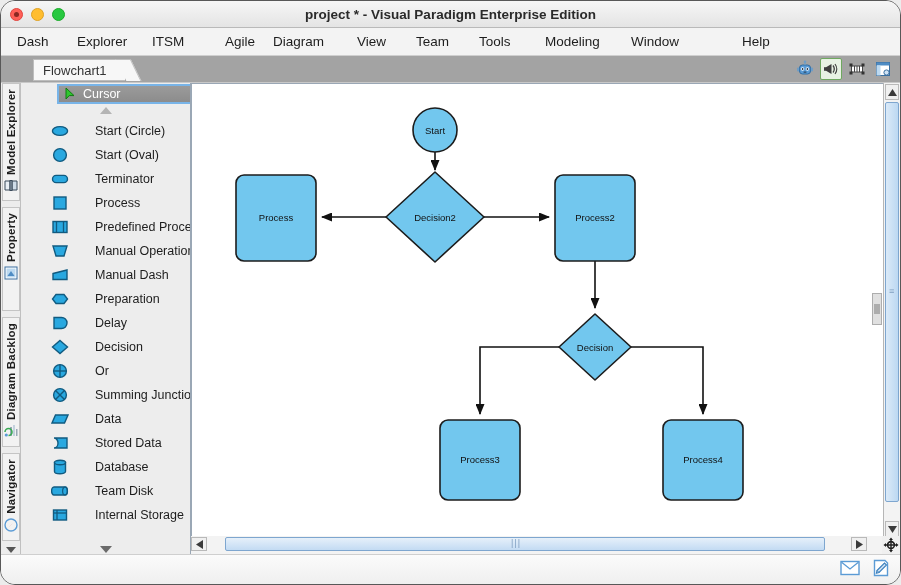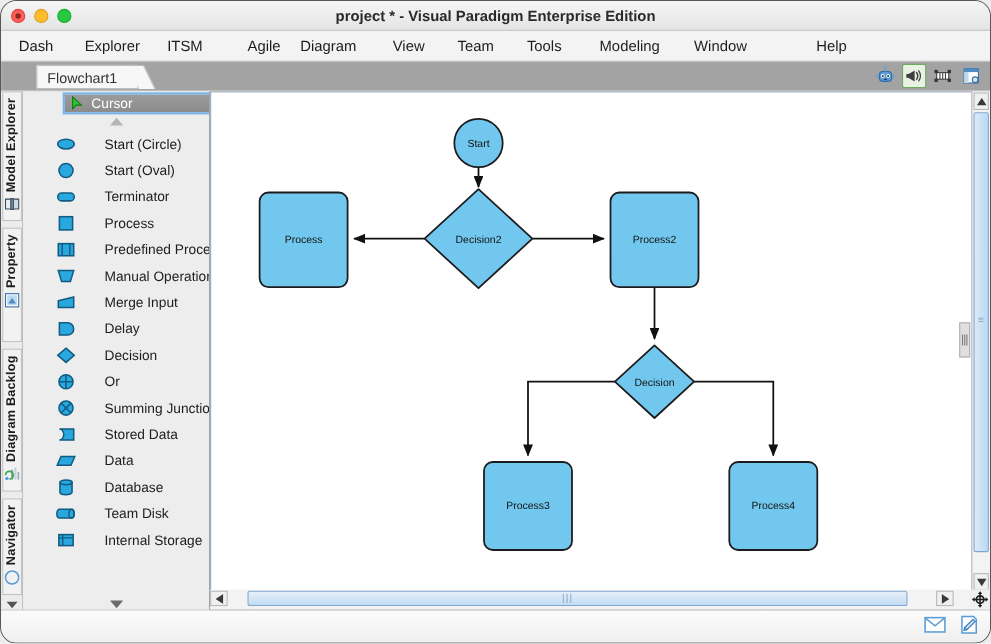--- a/index.html
+++ b/index.html
@@ -363,21 +363,31 @@
             <span class="ptxt">Manual Operation</span>
           </div>
         </div>
         <div class="pal-item">
           <div class="pal-item-inner">
             <span style="width: 18px; display: inline-block;">
               <svg width="18" height="16" viewBox="0 0 18 16">
                 <path d="M2 6.5 L16 3 V12.5 H2 Z" fill="#29a8e0" stroke="#115b80" stroke-width="1.4"></path>
               </svg>
             </span>
-            <span class="ptxt">Merge Input</span>
+            <span class="ptxt">Manual Dash</span>
+          </div>
+        </div>
+        <div class="pal-item">
+          <div class="pal-item-inner">
+            <span style="width: 18px; display: inline-block;">
+              <svg width="18" height="16" viewBox="0 0 18 16">
+                <path d="M5 3.5 H13 L16.5 8 L13 12.5 H5 L1.5 8 Z" fill="#29a8e0" stroke="#115b80" stroke-width="1.4"></path>
+              </svg>
+            </span>
+            <span class="ptxt">Preparation</span>
           </div>
         </div>
         <div class="pal-item">
           <div class="pal-item-inner">
             <span style="width: 18px; display: inline-block;">
               <svg width="18" height="16" viewBox="0 0 18 16">
                 <path d="M3 2.5 H10.5 a5.5 5.5 0 0 1 0 11 H3 Z" fill="#29a8e0" stroke="#115b80" stroke-width="1.4"></path>
               </svg>
             </span>
             <span class="ptxt">Delay</span>
@@ -414,34 +424,34 @@
                 <line x1="13.5" y1="3.5" x2="4.5" y2="12.5" stroke="#115b80" stroke-width="1.4"></line>
               </svg>
             </span>
             <span class="ptxt">Summing Junction</span>
           </div>
         </div>
         <div class="pal-item">
           <div class="pal-item-inner">
             <span style="width: 18px; display: inline-block;">
               <svg width="18" height="16" viewBox="0 0 18 16">
+                <path d="M4.5 4 H17 L13.5 12 H1 Z" fill="#29a8e0" stroke="#115b80" stroke-width="1.4"></path>
+              </svg>
+            </span>
+            <span class="ptxt">Data</span>
+          </div>
+        </div>
+        <div class="pal-item">
+          <div class="pal-item-inner">
+            <span style="width: 18px; display: inline-block;">
+              <svg width="18" height="16" viewBox="0 0 18 16">
                 <path d="M3 3 H16 V13 H3 a4 5 0 0 0 0 -10 Z" fill="#29a8e0" stroke="#115b80" stroke-width="1.4"></path>
               </svg>
             </span>
             <span class="ptxt">Stored Data</span>
-          </div>
-        </div>
-        <div class="pal-item">
-          <div class="pal-item-inner">
-            <span style="width: 18px; display: inline-block;">
-              <svg width="18" height="16" viewBox="0 0 18 16">
-                <path d="M4.5 4 H17 L13.5 12 H1 Z" fill="#29a8e0" stroke="#115b80" stroke-width="1.4"></path>
-              </svg>
-            </span>
-            <span class="ptxt">Data</span>
           </div>
         </div>
         <div class="pal-item">
           <div class="pal-item-inner">
             <span style="width: 18px; display: inline-block;">
               <svg width="18" height="16" viewBox="0 0 18 16">
                 <path d="M3.5 3.5 h11 v9 a5.5 2.2 0 0 1 -11 0 Z" fill="#29a8e0" stroke="#115b80" stroke-width="1.4"></path>
                 <ellipse cx="9" cy="3.5" rx="5.5" ry="2.2" fill="#29a8e0" stroke="#115b80" stroke-width="1.4"></ellipse>
               </svg>
             </span>

